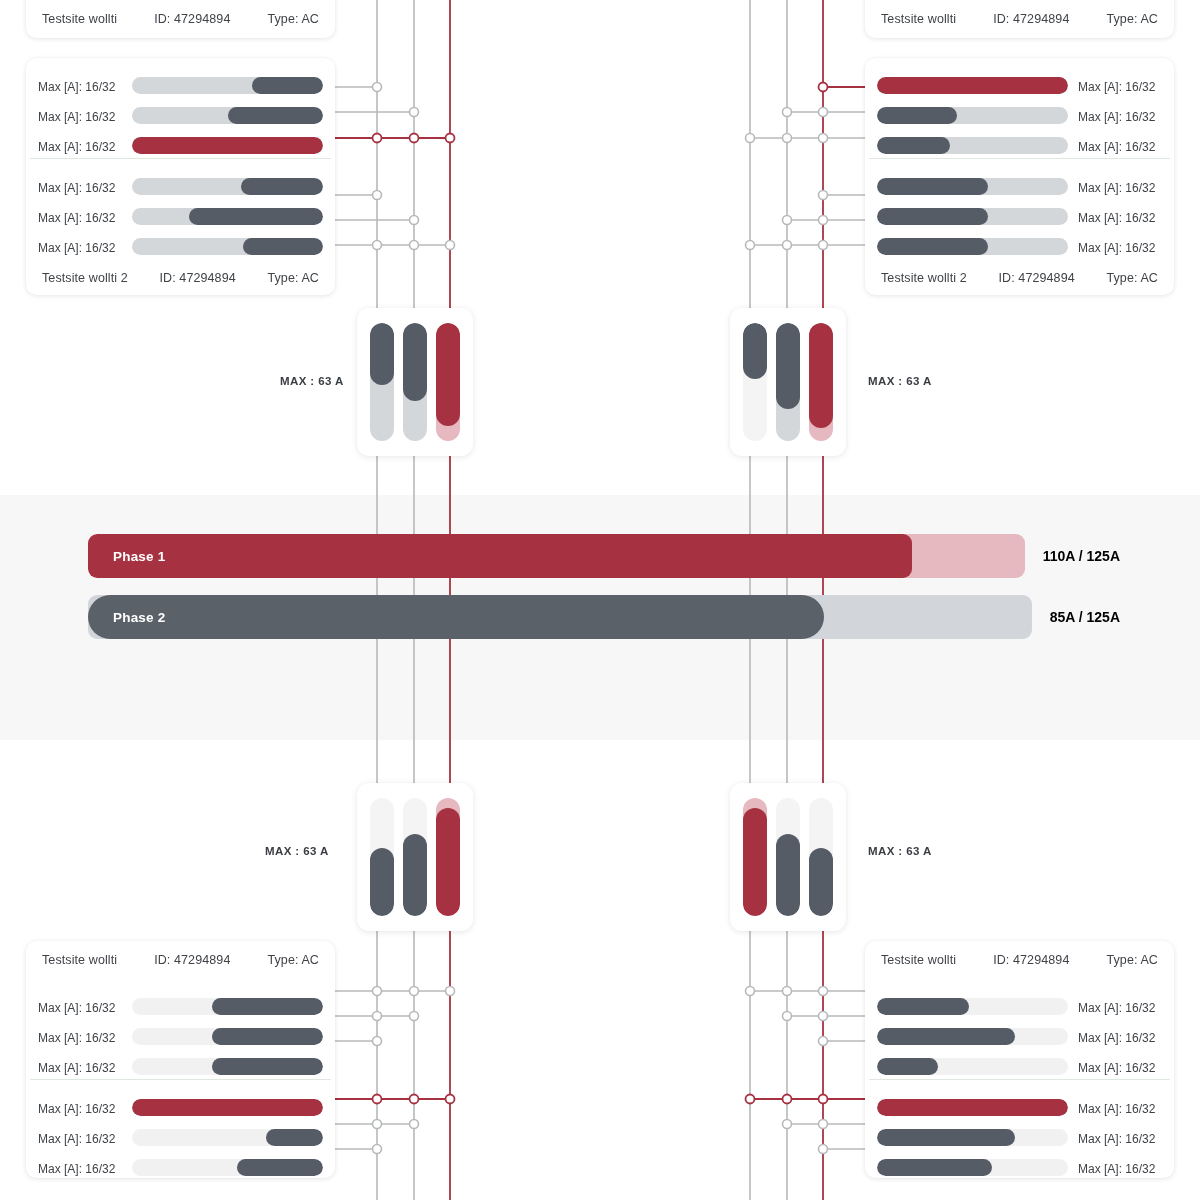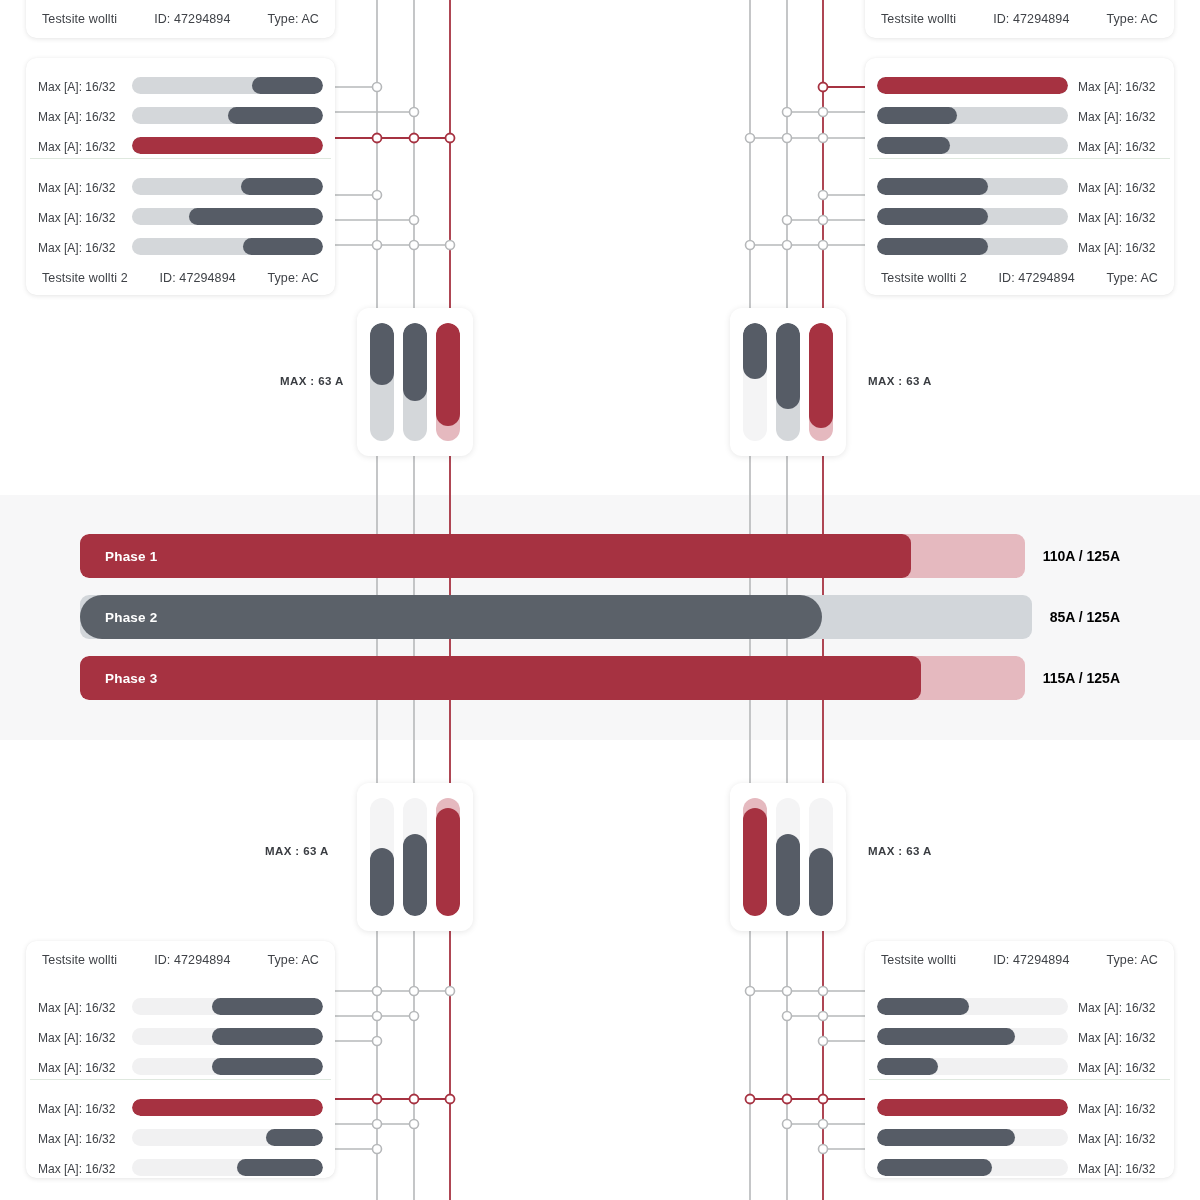--- a/index.html
+++ b/index.html
@@ -91,21 +91,21 @@
   .vfill.gray { background: #565c66; }
   .vfill.red  { background: #a63241; }
 
   .maxlabel {
     position: absolute; font-size: 11.5px; font-weight: bold;
     color: #3a3d42; letter-spacing: .4px; white-space: nowrap;
   }
 
   
   .phases { position: absolute; left: 80px; top: 533px; width: 1040px; }
-  .phase-row { display: flex; align-items: center; height: 46px; margin-bottom: 15px; }
+  .phase-row { display: flex; align-items: center; height: 46px; margin-bottom: 15px; margin-left: 8px; }
   .phase-track {
     position: relative; width: 962px; height: 44px;
     border-radius: 9px; overflow: hidden;
   }
   .phase-track.redtrack  { background: #e5b9bf; }
   .phase-track.graytrack { background: #d2d6da; }
   .phase-fill {
     position: absolute; left: 0; top: 0; height: 44px; border-radius: 9px;
     display: flex; align-items: center; padding-left: 25px;
     font-size: 13.5px; font-weight: bold; color: #ffffff; letter-spacing: .2px;
@@ -400,28 +400,20 @@
       <span class="phase-val">110A / 125A</span>
     </div>
     <div class="phase-row">
       <div class="phase-track graytrack">
         <div class="phase-fill gray" style="width:78%;border-radius:22px;">
           <span>Phase 2</span>
         </div>
       </div>
       <span class="phase-val">85A / 125A</span>
     </div>
-    <div class="phase-row">
-      <div class="phase-track redtrack">
-        <div class="phase-fill red" style="width:89%;">
-          <span>Phase 3</span>
-        </div>
-      </div>
-      <span class="phase-val">115A / 125A</span>
-    </div>
   </div>
 
   <div class="maxbox" style="left:357px; top:783px;">
     <div class="vbar vtrack-l">
         <span class="vfill gray" style="bottom:0; height:68px;"></span>
       </div>
     <div class="vbar vtrack-l">
         <span class="vfill gray" style="bottom:0; height:82px;"></span>
       </div>
     <div class="vbar" style="background:#e5b9bf;">

